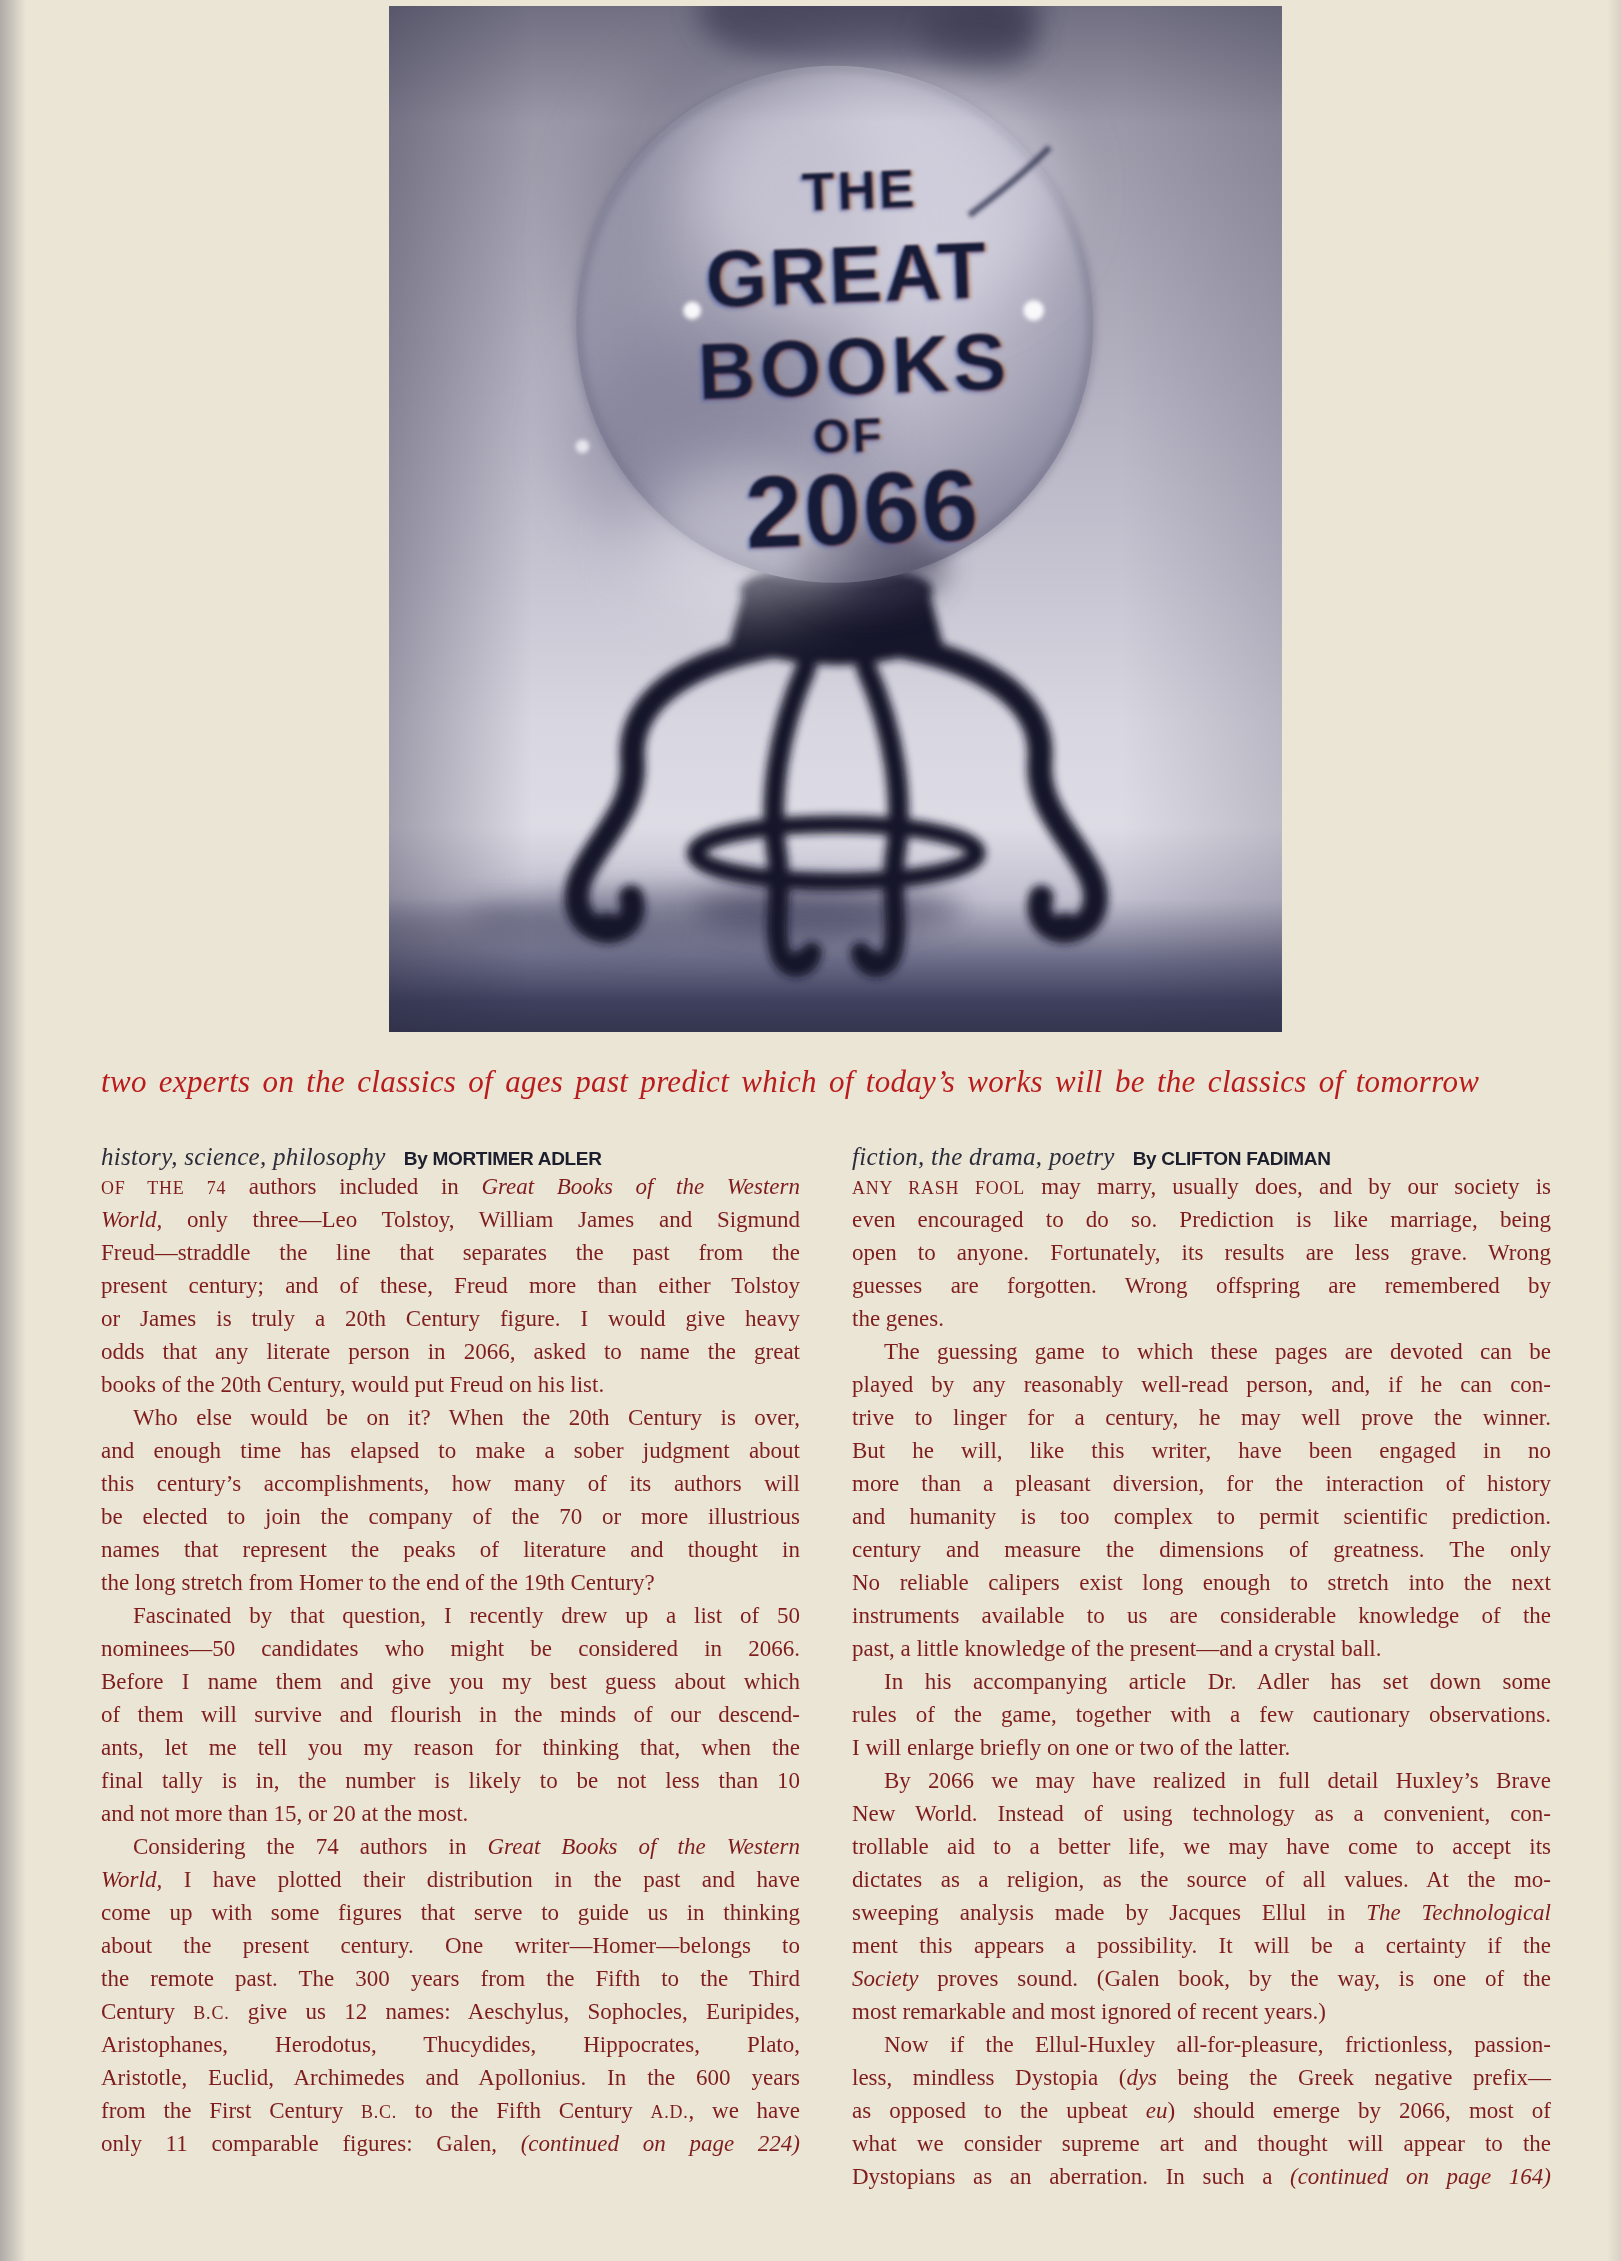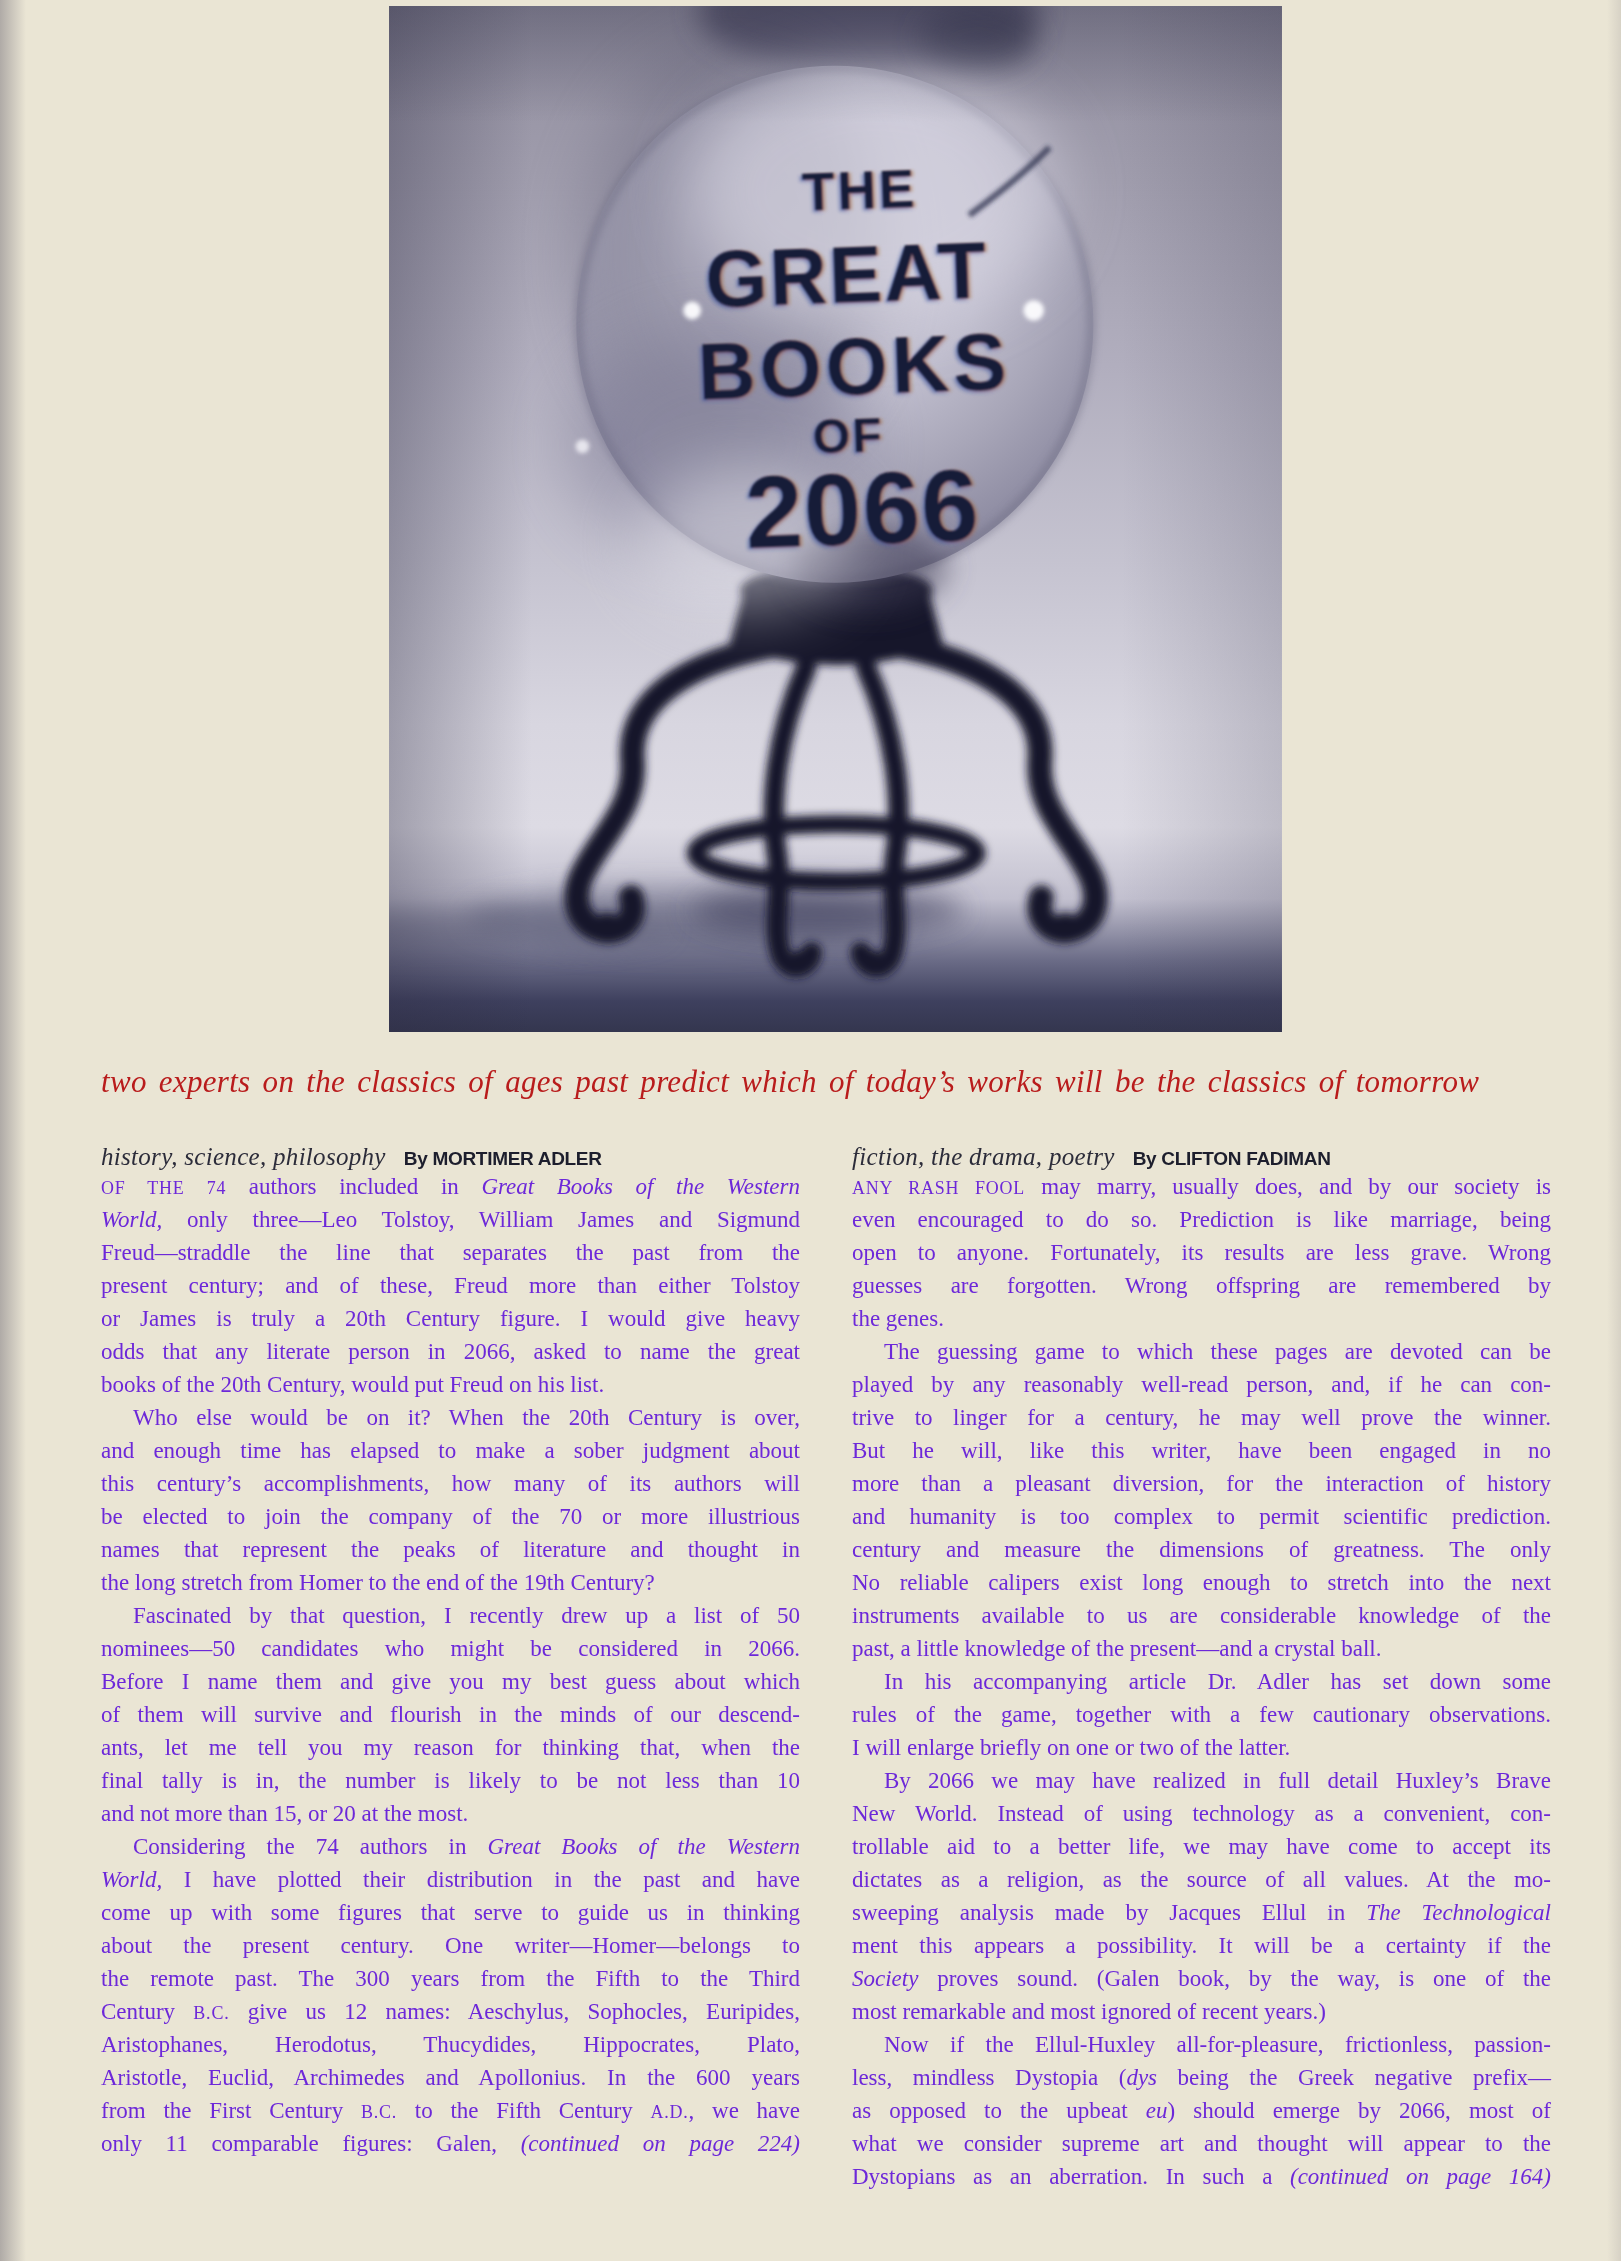--- a/index.html
+++ b/index.html
@@ -36,21 +36,21 @@
   }
   .col-header.left { left:101px; }
   .col-header.right { left:852px; }
   .kicker { font-style:italic; font-size:25px; color:#2c2c3a; letter-spacing:0.3px; }
   .byline {
     font-family:"Liberation Sans", sans-serif; font-weight:bold;
     font-size:19px; color:#1d1e2d; letter-spacing:-0.3px;
   }
   .col {
     position:absolute; top:1170px; width:699px;
-    font-size:23px; color:#6d28d9;
+    font-size:23px; color:#7f1d1d;
   }
   .col.left { left:101px; }
   .col.right { left:852px; }
   .line {
     height:33px; line-height:33px;
     text-align:justify; text-align-last:justify; text-justify:inter-word;
   }
   .line.lastline { text-align-last:left; }
   .line.indent { text-indent:32px; }
   .s-sc { font-size:0.78em; letter-spacing:0.8px; }

